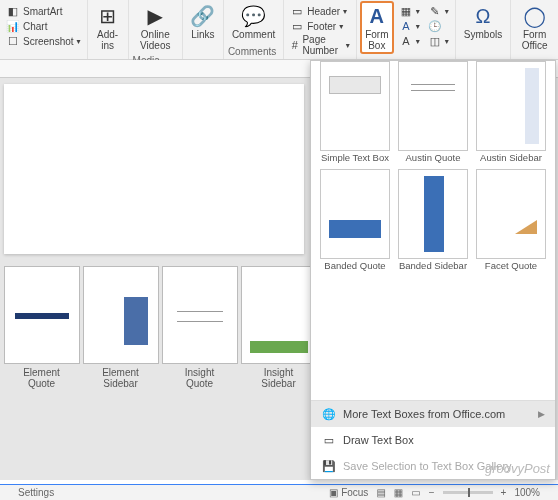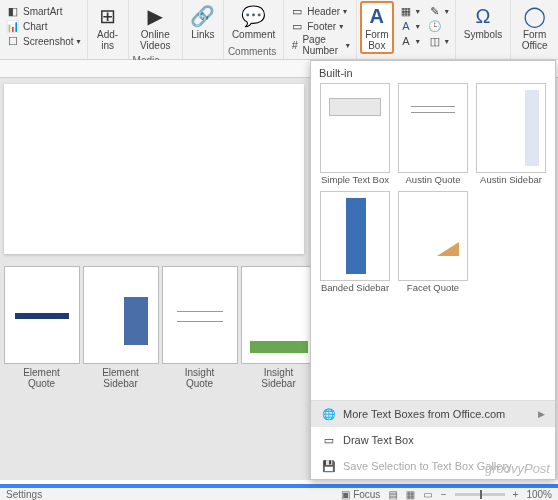--- a/index.html
+++ b/index.html
@@ -39,21 +39,21 @@
   .p-item { width: 72px; display: flex; flex-direction: column; align-items: center; cursor: pointer; }
   .p-thumb { width: 70px; height: 90px; background: #fff; border: 1px solid #c8c8c8; position: relative; }
   .p-label { font-size: 9.5px; color: #555; text-align: left; margin-top: 2px; line-height: 1.1; }
   .popup-actions { border-top: 1px solid #ddd; }
   .popup-action { display: flex; align-items: center; gap: 6px; padding: 5px 10px; font-size: 11px; color: #444; cursor: pointer; }
   .popup-action.highlight { background: #e8e8e8; }
   .popup-action.disabled { color: #aaa; cursor: default; }
   .popup-action .a-icon { width: 16px; height: 16px; display: inline-flex; align-items: center; justify-content: center; }
   .popup-action .arrow { margin-left: auto; color: #888; font-size: 9px; }
   
-  .statusbar { position: absolute; bottom: 0; left: 0; right: 0; height: 16px; background: #f3f3f3; border-top: 4px solid #3b82f6; display: flex; align-items: center; font-size: 10px; color: #666; padding: 0 6px; gap: 8px; }
+  .statusbar { position: absolute; bottom: 0; left: 0; right: 0; height: 16px; background: #f3f3f3; border-top: 1px solid #3b82f6; display: flex; align-items: center; font-size: 10px; color: #666; padding: 0 18px; gap: 8px; }
   .statusbar .spacer { flex: 1; }
   .watermark { position: absolute; right: 8px; bottom: 24px; font-size: 13px; color: #bbb; font-style: italic; z-index: 20; pointer-events: none; }
   
   
   .deco-bar { position: absolute; background: #3b6fb6; }
   .deco-box { position: absolute; background: #e8e8e8; border: 1px solid #bbb; }
   .deco-line { position: absolute; height: 1px; background: #999; }
 </style>
 </head>
 <body>
@@ -231,41 +231,46 @@
         <div class="g-thumb">
             <div style="position:absolute;left:8px;right:8px;bottom:10px;height:12px;background:#6aa84f;"></div>
           </div>
         <div class="g-label">Insight Sidebar</div>
       </div>
     </div>
   </div>
 </div>
 
 <div class="popup">
-  <div class="popup-section-title">Built-in</div>
   <div class="popup-grid-wrap">
     <div class="popup-grid">
       <div class="p-item">
         <div class="p-thumb">
             <div class="deco-box" style="left:8px;right:8px;top:14px;height:18px;"></div>
           </div>
         <div class="p-label">Simple Text Box</div>
       </div>
       <div class="p-item">
         <div class="p-thumb">
             <div class="deco-line" style="left:12px;right:12px;top:22px;"></div>
             <div class="deco-line" style="left:12px;right:12px;top:28px;"></div>
           </div>
         <div class="p-label">Austin Quote</div>
       </div>
       <div class="p-item">
         <div class="p-thumb">
             <div class="deco-bar" style="right:6px;width:14px;top:6px;bottom:6px;background:#dfe6f2;"></div>
           </div>
         <div class="p-label">Austin Sidebar</div>
+      </div>
+      <div class="p-item">
+        <div class="p-thumb">
+            <div class="deco-bar" style="left:8px;right:8px;top:50px;height:18px;background:#3b6fb6;"></div>
+          </div>
+        <div class="p-label">Banded Quote</div>
       </div>
       <div class="p-item">
         <div class="p-thumb">
             <div class="deco-bar" style="left:25px;width:20px;top:6px;bottom:6px;background:#3b6fb6;"></div>
           </div>
         <div class="p-label">Banded Sidebar</div>
       </div>
       <div class="p-item">
         <div class="p-thumb">
             <div style="position:absolute;right:8px;top:50px;width:0;height:0;border-left:22px solid transparent;border-bottom:14px solid #d9a15a;"></div>

